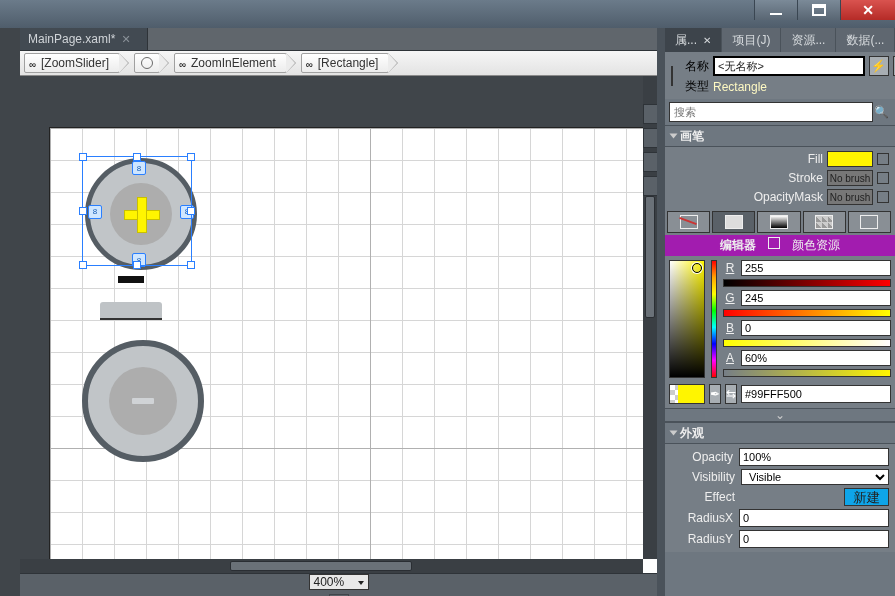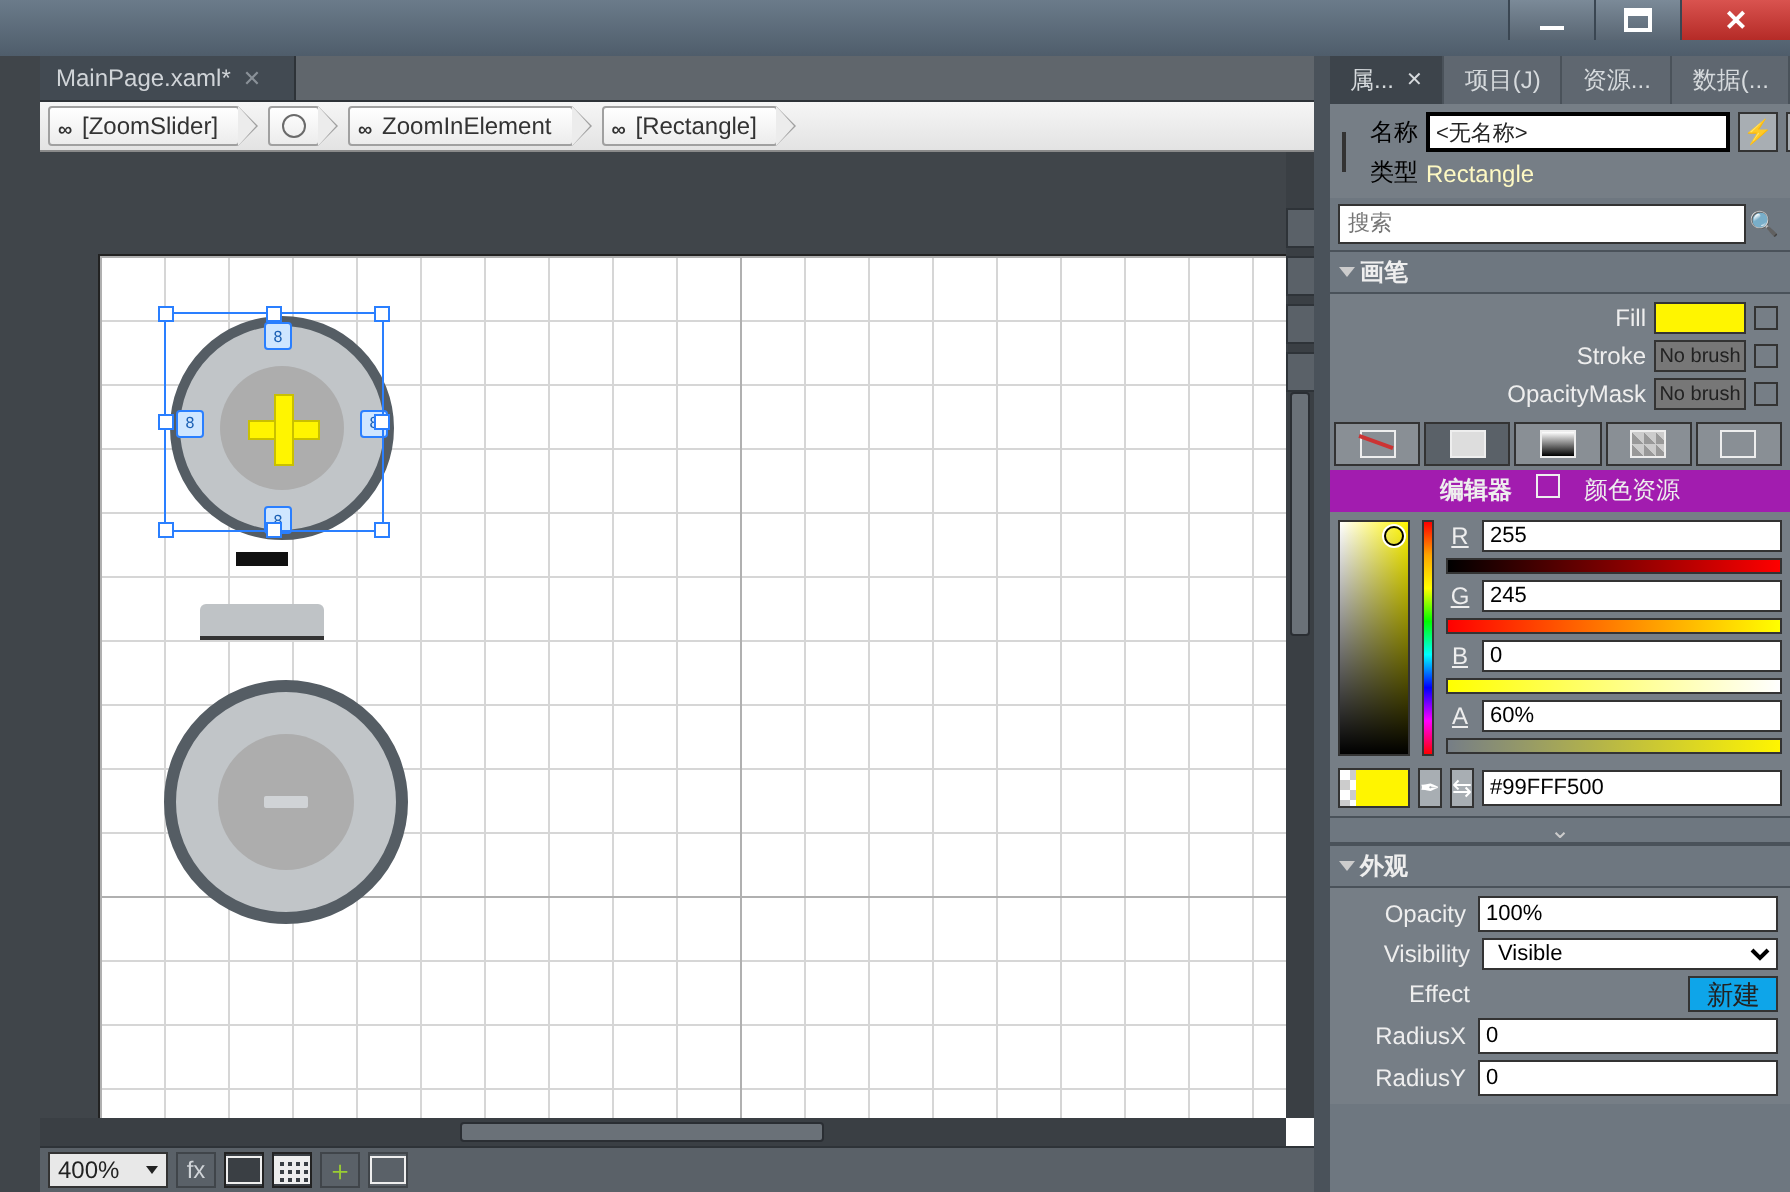--- a/index.html
+++ b/index.html
@@ -51,21 +51,21 @@
 .yellow-cross .hseg{width:34px;height:8px;left:-17px;top:-4px;}
 .yellow-cross .vseg{width:8px;height:34px;left:-4px;top:-17px;}
 .badge{position:absolute;width:12px;height:12px;font-size:8px;border:1px solid #2a7fff;background:#cfe6ff;color:#1a5fb4;display:flex;align-items:center;justify-content:center;border-radius:2px;}
 
 .sb-h{position:absolute;left:0;right:14px;bottom:0;height:14px;background:#3a3f44;}
 .sb-v{position:absolute;top:0;right:0;bottom:14px;width:14px;background:#3a3f44;}
 .sb-thumb{background:#6a7178;border:1px solid #2a2e33;border-radius:2px;position:absolute;}
 .sb-h .sb-thumb{top:2px;bottom:2px;left:210px;width:180px;}
 .sb-v .sb-thumb{left:2px;right:2px;top:120px;height:120px;}
 
-.status{height:22px;background:#5a6168;border-top:1px solid #2e3338;display:flex;align-items:center;gap:4px;padding:0 4px;color:#d0d4d8;}
+.status{height:22px;background:#5a6168;border-top:1px solid #2e3338;display:flex;align-items:center;gap:4px;padding:0 4px;color:#d0d4d8;flex-direction:column;}
 .zoom-box{background:#e8e8e8;color:#222;border:1px solid #333;padding:0 12px 0 4px;height:16px;display:flex;align-items:center;position:relative;min-width:42px;}
 .zoom-box:after{content:"";position:absolute;right:4px;top:6px;border-left:3px solid transparent;border-right:3px solid transparent;border-top:4px solid #222;}
 .status .tool{width:18px;height:16px;border:1px solid #40454a;display:flex;align-items:center;justify-content:center;}
 .status .tool.active{background:#3a3f44;border-color:#222;}
 
 .r-tabs{height:24px;background:#5f6770;display:flex;align-items:stretch;gap:0;}
 .r-tab{padding:0 10px;display:flex;align-items:center;color:#d6dadd;border-right:1px solid #4a525a;white-space:nowrap;font-size:12px;}
 .r-tab.active{background:#3d444b;}
 .obj-row{padding:4px 6px;background:#767e86;display:flex;align-items:center;gap:6px;}
 .obj-sw{width:22px;height:18px;border:1px solid #333;background:#6a7178;}

